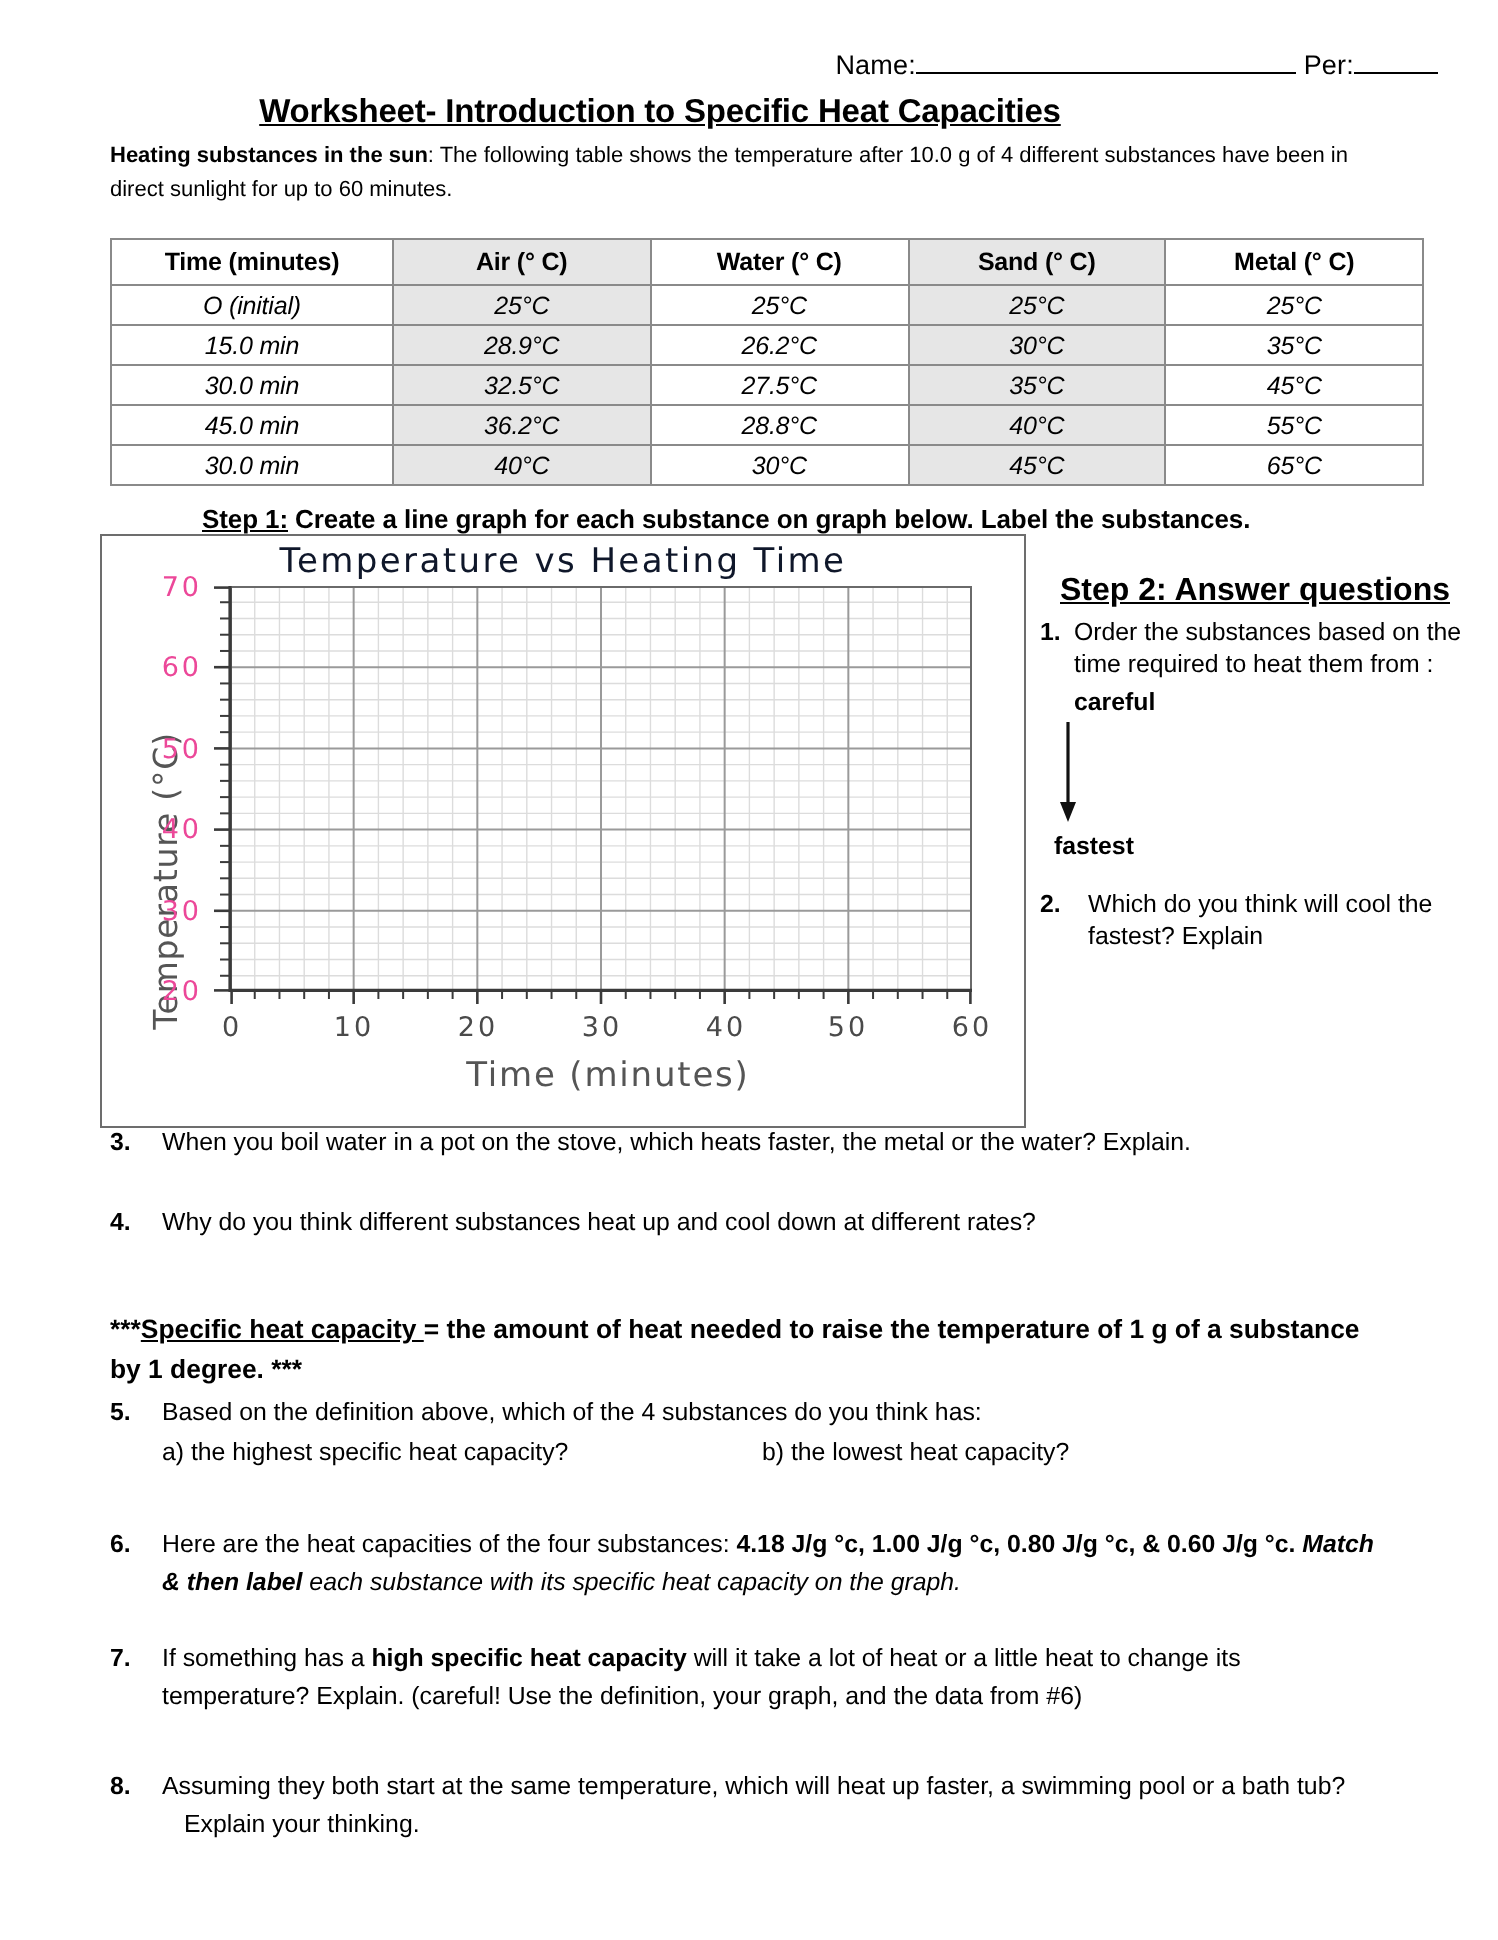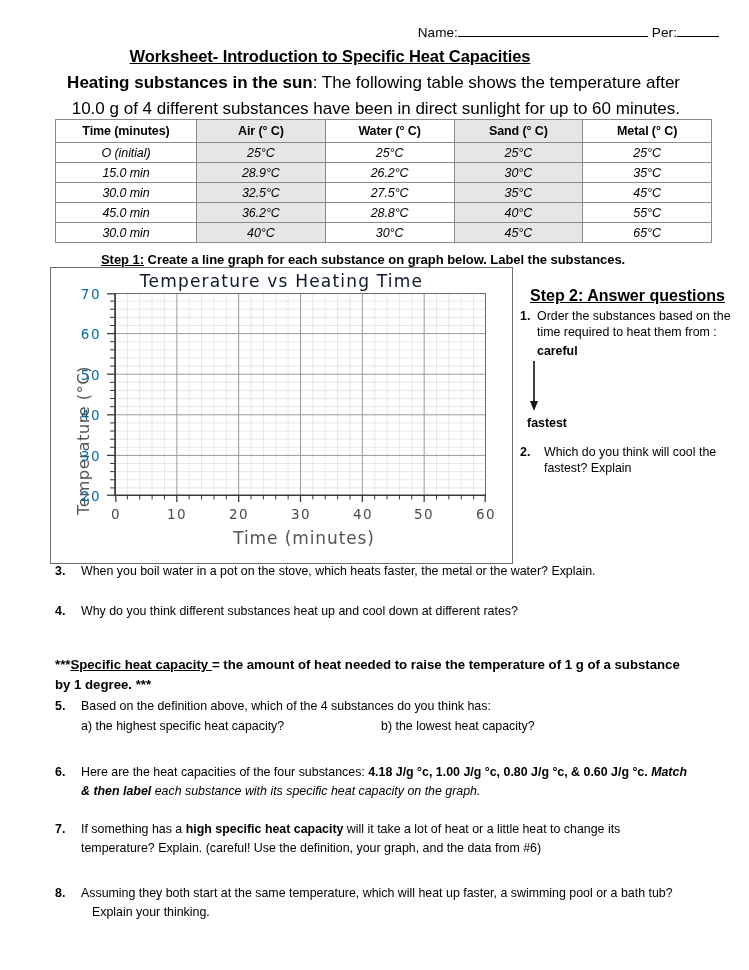--- a/index.html
+++ b/index.html
@@ -49,23 +49,22 @@
     font-size: 16.5px;
     font-weight: bold;
     text-decoration: underline;
     letter-spacing: -.1px;
   }
 
   .intro {
     position: absolute;
     left: 55px; top: 70px;
     width: 625px;
-    font-size: 17px;
+    font-size: 11px;
     line-height: 1.55;
-    text-align: right;
   }
   .intro b { font-weight: bold; }
 
   
   .data-table {
     position: absolute;
     left: 55px; top: 119px;
     width: 657px;
     border-collapse: collapse;
     font-size: 12.5px;
@@ -145,21 +144,21 @@
   }
   .plot {
     position: absolute;
     left: 64px; top: 25px;
     width: 371px; height: 203px;
   }
   .plot svg { display: block; }
   .ytick-label {
     position: absolute;
     font-size: 13.5px;
-    color: #0369a1;
+    color: #ec4899;
     letter-spacing: 1.5px;
     text-align: right;
     width: 34px;
     font-family: "DejaVu Sans", sans-serif;
   }
   .xtick-label {
     position: absolute;
     font-size: 13.5px;
     color: #4a4a4a;
     letter-spacing: 1.5px;

